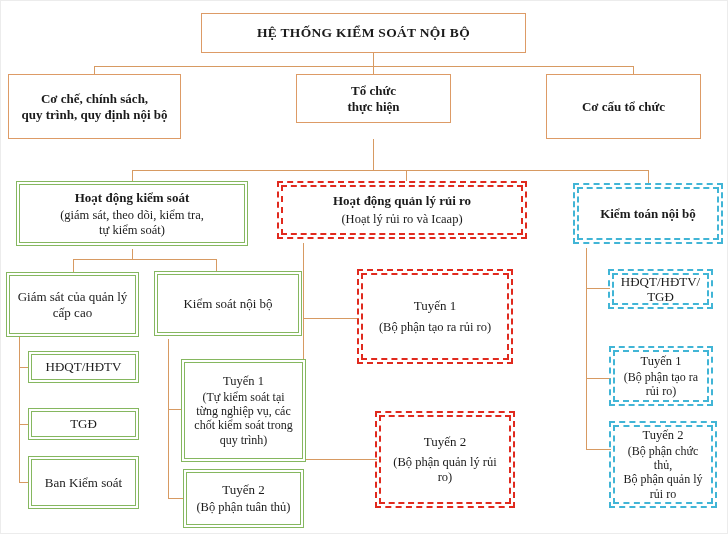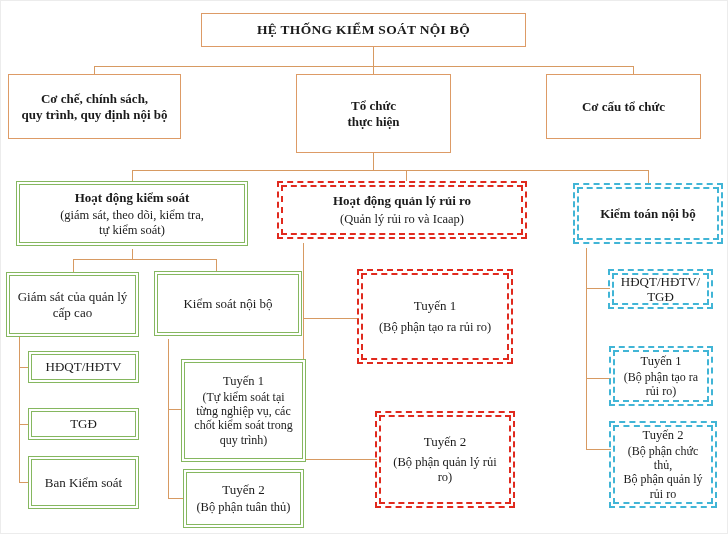--- a/index.html
+++ b/index.html
@@ -53,44 +53,44 @@
   <div class="hline" style="left:167px;top:408px;width:16px;"></div>
   <div class="hline" style="left:167px;top:497px;width:18px;"></div>
   <div class="vline" style="left:302px;top:242px;height:216px;"></div>
   <div class="hline" style="left:302px;top:317px;width:56px;"></div>
   <div class="hline" style="left:302px;top:458px;width:74px;"></div>
   <div class="vline" style="left:585px;top:247px;height:201px;"></div>
   <div class="hline" style="left:585px;top:287px;width:24px;"></div>
   <div class="hline" style="left:585px;top:377px;width:25px;"></div>
   <div class="hline" style="left:585px;top:448px;width:25px;"></div>
 
-  <div class="box orange" style="left:200px;top:12px;width:325px;height:34px;">
+  <div class="box orange" style="left:200px;top:12px;width:325px;height:40px;">
     <span class="t b root-t">HỆ THỐNG KIỂM SOÁT NỘI BỘ</span>
   </div>
 
   <div class="box orange" style="left:7px;top:73px;width:173px;height:65px;">
     <span class="t b">Cơ chế, chính sách,
 quy trình, quy định nội bộ</span>
   </div>
-  <div class="box orange" style="left:295px;top:73px;width:155px;height:79px;align-items:center;">
+  <div class="box orange" style="left:295px;top:73px;width:155px;height:49px;align-items:center;">
     <span class="t b">Tổ chức
 thực hiện</span>
   </div>
   <div class="box orange" style="left:545px;top:73px;width:155px;height:65px;">
     <span class="t b">Cơ cấu tổ chức</span>
   </div>
 
   <div class="box green" style="left:18px;top:183px;width:226px;height:59px;">
     <span class="t b">Hoạt động kiểm soát</span>
     <span class="sub">(giám sát, theo dõi, kiểm tra,
 tự kiểm soát)</span>
   </div>
   <div class="box red" style="left:280px;top:184px;width:242px;height:50px;">
     <span class="t b">Hoạt động quản lý rủi ro</span>
-    <span class="sub">(Quản lý rủi ro và Icaap)</span>
+    <span class="sub">(Hoạt lý rủi ro và Icaap)</span>
   </div>
   <div class="box blue" style="left:576px;top:186px;width:142px;height:53px;">
     <span class="t b">Kiểm toán nội bộ</span>
   </div>
 
   <div class="box green" style="left:8px;top:274px;width:127px;height:59px;">
     <span class="t">Giám sát của quản lý
 cấp cao</span>
   </div>
   <div class="box green" style="left:156px;top:273px;width:142px;height:59px;text-align:right;">

